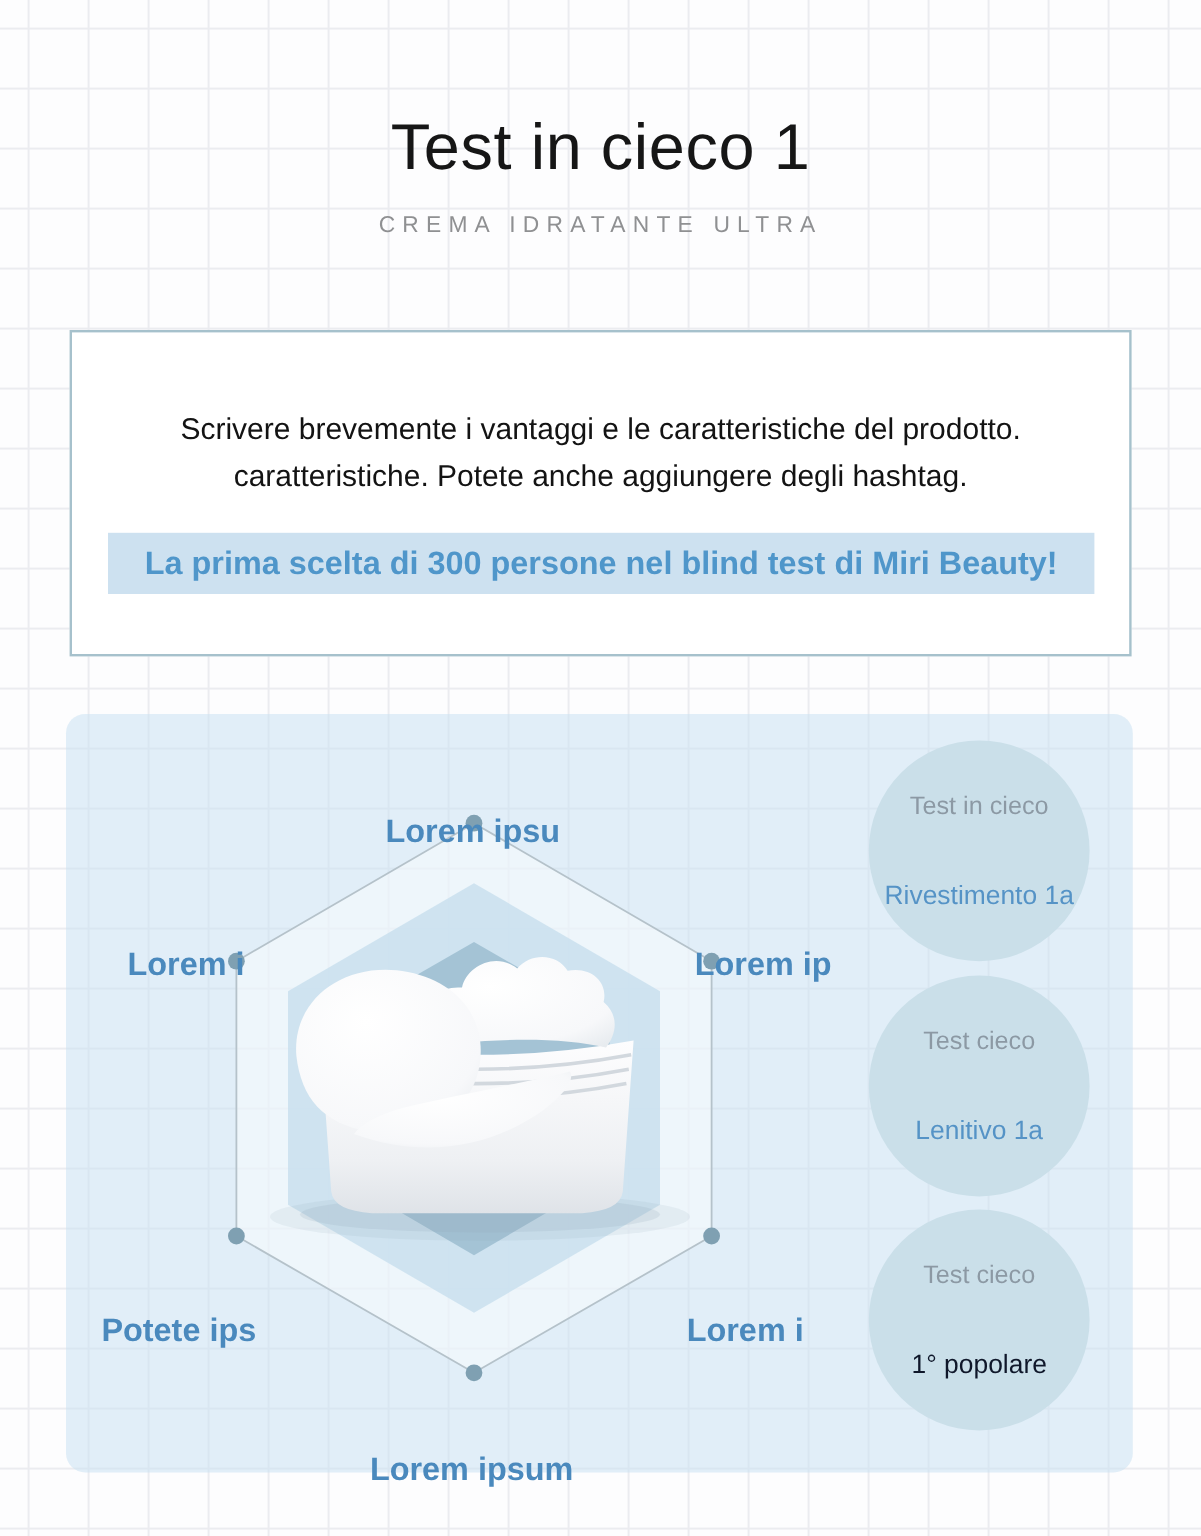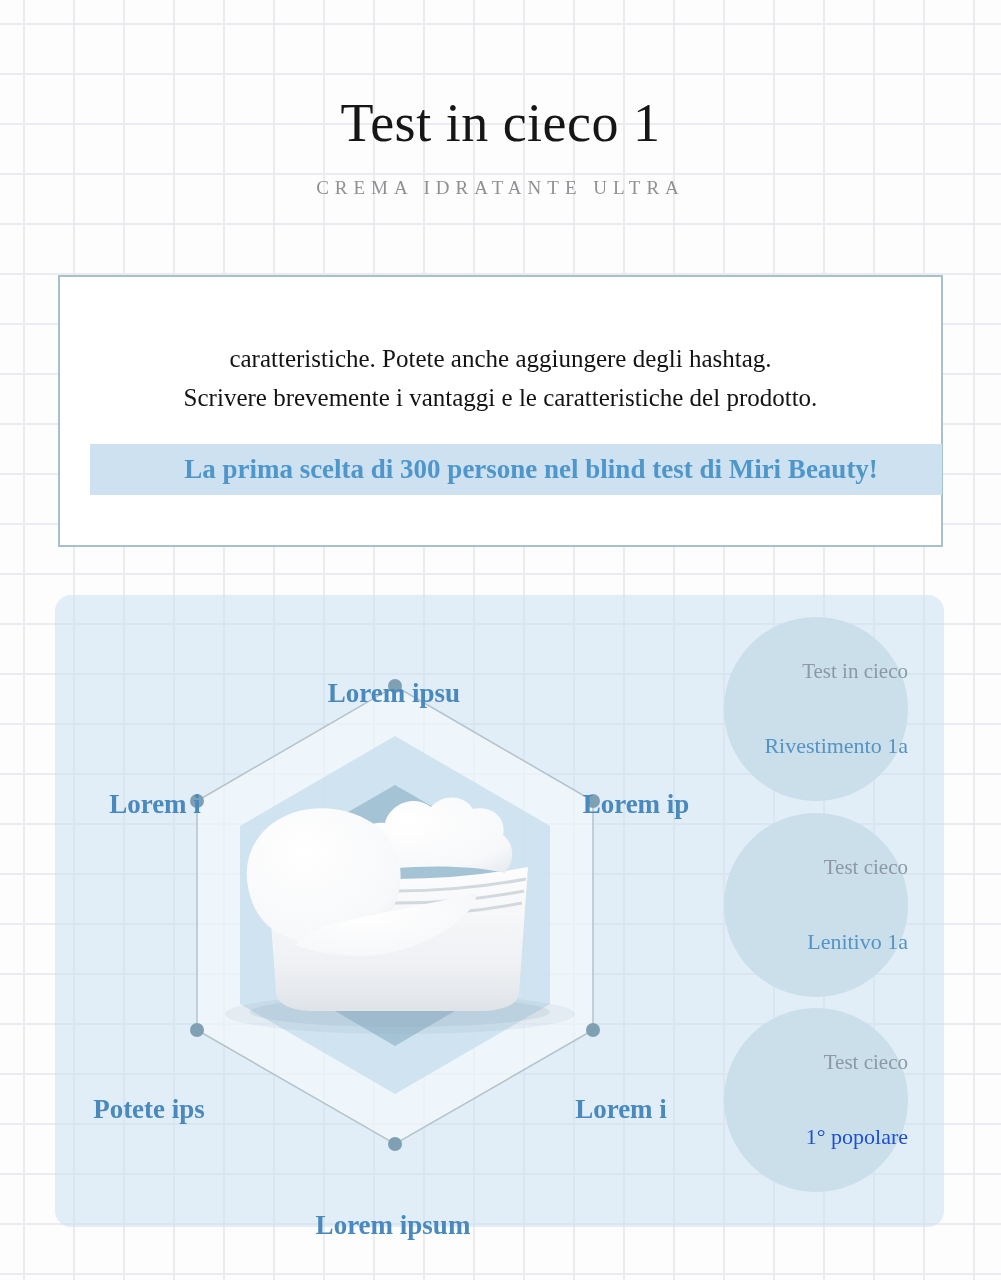--- a/index.html
+++ b/index.html
@@ -1,18 +1,18 @@
 <!DOCTYPE html>
 <html><head>
 <meta charset="utf-8">
 <style>
   html,body{margin:0;padding:0;background:#fff;}
   #page{
     position:relative;width:1001px;height:1280px;overflow:hidden;
-    font-family:Liberation Serif, serif;
+    font-family:Liberation Sans, sans-serif;
     background-color:#fdfdfe;
     background-image:
       linear-gradient(#ebecf0 2px, transparent 2px),
       linear-gradient(90deg, #ebecf0 2px, transparent 2px);
     background-size:50px 50px;
     background-position:23px 23px;
   }
   .abs{position:absolute;}
   
   .title{
@@ -27,59 +27,59 @@
   .desc-box{
     left:58px;top:275px;width:885px;height:272px;
     background:#ffffff;border:2px solid #a6c1cc;box-sizing:border-box;
   }
   .desc-text{
     left:58px;top:339px;width:885px;text-align:center;
     font-size:25px;line-height:39px;color:#131313;
   }
   .highlight-bar{
     left:90px;top:444px;width:822px;height:51px;
-    background:#cde1f0;display:flex;align-items:center;justify-content:center;padding-left:30px;
+    background:#cde1f0;display:flex;align-items:center;justify-content:center;
   }
   .highlight-bar span{
     font-size:27px;font-weight:700;color:#4f96ca;white-space:nowrap;
   }
   
   .panel{
     left:55px;top:595px;width:889px;height:632px;
     background:rgba(203,226,242,0.55);border-radius:16px;
   }
   .radar-svg{left:55px;top:595px;width:889px;height:632px;}
   
   .axis-label{
     transform:translate(-50%,-50%);white-space:nowrap;
     font-size:27px;font-weight:700;color:#4a89bd;margin-top:42px;
   }
   
   .badge{
     left:724px;width:184px;height:184px;border-radius:50%;
     background:#cadfe9;
-    display:flex;flex-direction:column;align-items:flex-end;justify-content:center;
+    display:flex;flex-direction:column;align-items:center;justify-content:center;
     gap:24px;text-align:center;
   }
   .badge .b1{font-size:21px;color:#8c99a4;}
   .badge .b2{font-size:22px;color:#5593c6;margin-top:25px;}
-  .badge.third .b2{color:#1d4ed8;}
+  .badge.third .b2{color:#0f172a;}
 </style>
 </head>
 <body>
 
 <div id="page">
 
   <div class="abs title">Test in cieco 1</div>
   <div class="abs subtitle">CREMA IDRATANTE ULTRA</div>
 
   <div class="abs desc-box"></div>
   <div class="abs desc-text">
+    <div>Scrivere brevemente i vantaggi e le caratteristiche del prodotto.</div>
     <div>caratteristiche. Potete anche aggiungere degli hashtag.</div>
-    <div>Scrivere brevemente i vantaggi e le caratteristiche del prodotto.</div>
   </div>
   <div class="abs highlight-bar">
     <span>La prima scelta di 300 persone nel blind test di Miri Beauty!</span>
   </div>
 
   <div class="abs panel"></div>
 
   <svg class="abs radar-svg" viewBox="0 0 889 632">
     <defs>
       <linearGradient id="gJar" x1="0" y1="0" x2="0" y2="1">

